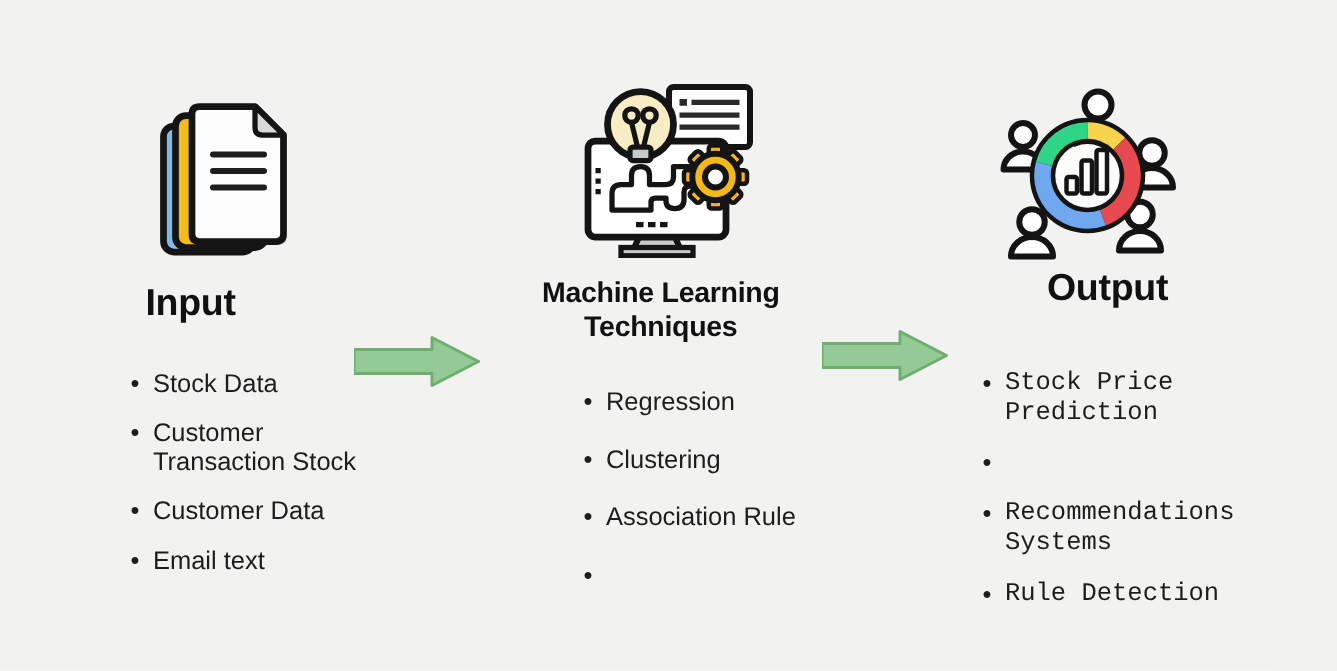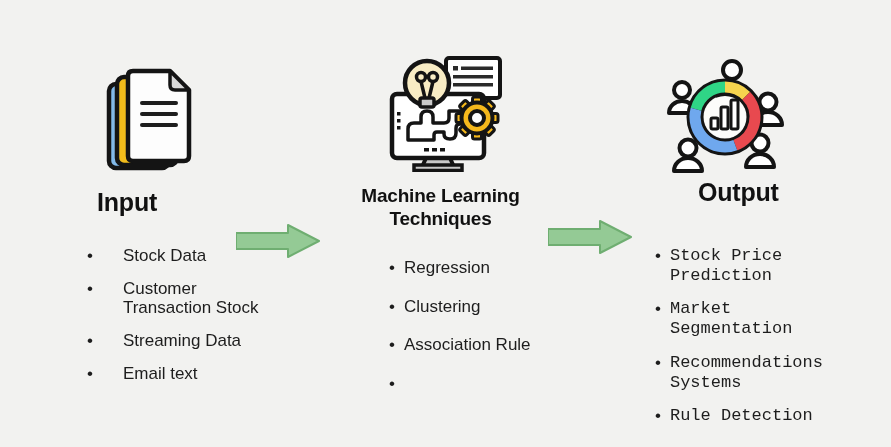--- a/index.html
+++ b/index.html
@@ -17,21 +17,21 @@
   .title-ml     { left:318px; top:184px; width:245px; text-align:center; font-size:19px; line-height:1.22; }
   .title-output { left:678px; top:178px; font-size:25px;margin-left:20px; }
   .icon-input   { left:103px; top:68px; }
   .icon-ml      { left:388px; top:56px; }
   .icon-output  { left:663px; top:55px; }
   .list { font-size:17px; color:#1d1d1d; }
   .list li { display:flex; align-items:flex-start; line-height:1.16; }
   .bullet { margin-right:9px; font-size:17px; }
   .list-input  { left:87px;  top:246px; }
   .list-input li { margin-bottom:13px; }
-  .list-input .txt { max-width:138px;margin-left:21px; }
+  .list-input .txt { max-width:138px; }
   .list-ml     { left:389px; top:258px; }
   .list-ml li { margin-bottom:19px; }
   .list-output { left:655px; top:246px; }
   .list-output li { margin-bottom:14px; }
   .list-output .txt { max-width:174px;font-family:Liberation Mono, monospace; }
   .arrow1 { left:236px; top:224px; }
   .arrow2 { left:548px; top:220px; }
 </style>
 </head>
 <body>
@@ -56,21 +56,21 @@
     <li>
         <span class="bullet">•</span>
         <span class="txt">Stock Data</span>
       </li>
     <li>
         <span class="bullet">•</span>
         <span class="txt">Customer Transaction Stock</span>
       </li>
     <li>
         <span class="bullet">•</span>
-        <span class="txt">Streaming Data</span>
+        <span class="txt">Customer Data</span>
       </li>
     <li>
         <span class="bullet">•</span>
         <span class="txt">Email text</span>
       </li>
   </ul>
 
   <div class="abs arrow1">
     <svg width="84" height="34" viewBox="0 0 84 34">
       <polygon points="0,9 52,9 52,1 83,17 52,33 52,25 0,25" style="fill:var(--arrow_fill); stroke:var(--arrow_edge)" stroke-width="2" stroke-linejoin="round"></polygon>
@@ -179,21 +179,20 @@
 
   <h2 class="abs title title-output">Output</h2>
 
   <ul class="abs list list-output">
     <li>
         <span class="bullet">•</span>
         <span class="txt">Stock Price Prediction</span>
       </li>
     <li>
         <span class="bullet">•</span>
-        <span class="txt">Market Segmentation</span>
       </li>
     <li>
         <span class="bullet">•</span>
         <span class="txt">Recommendations Systems</span>
       </li>
     <li>
         <span class="bullet">•</span>
         <span class="txt">Rule Detection</span>
       </li>
   </ul>

